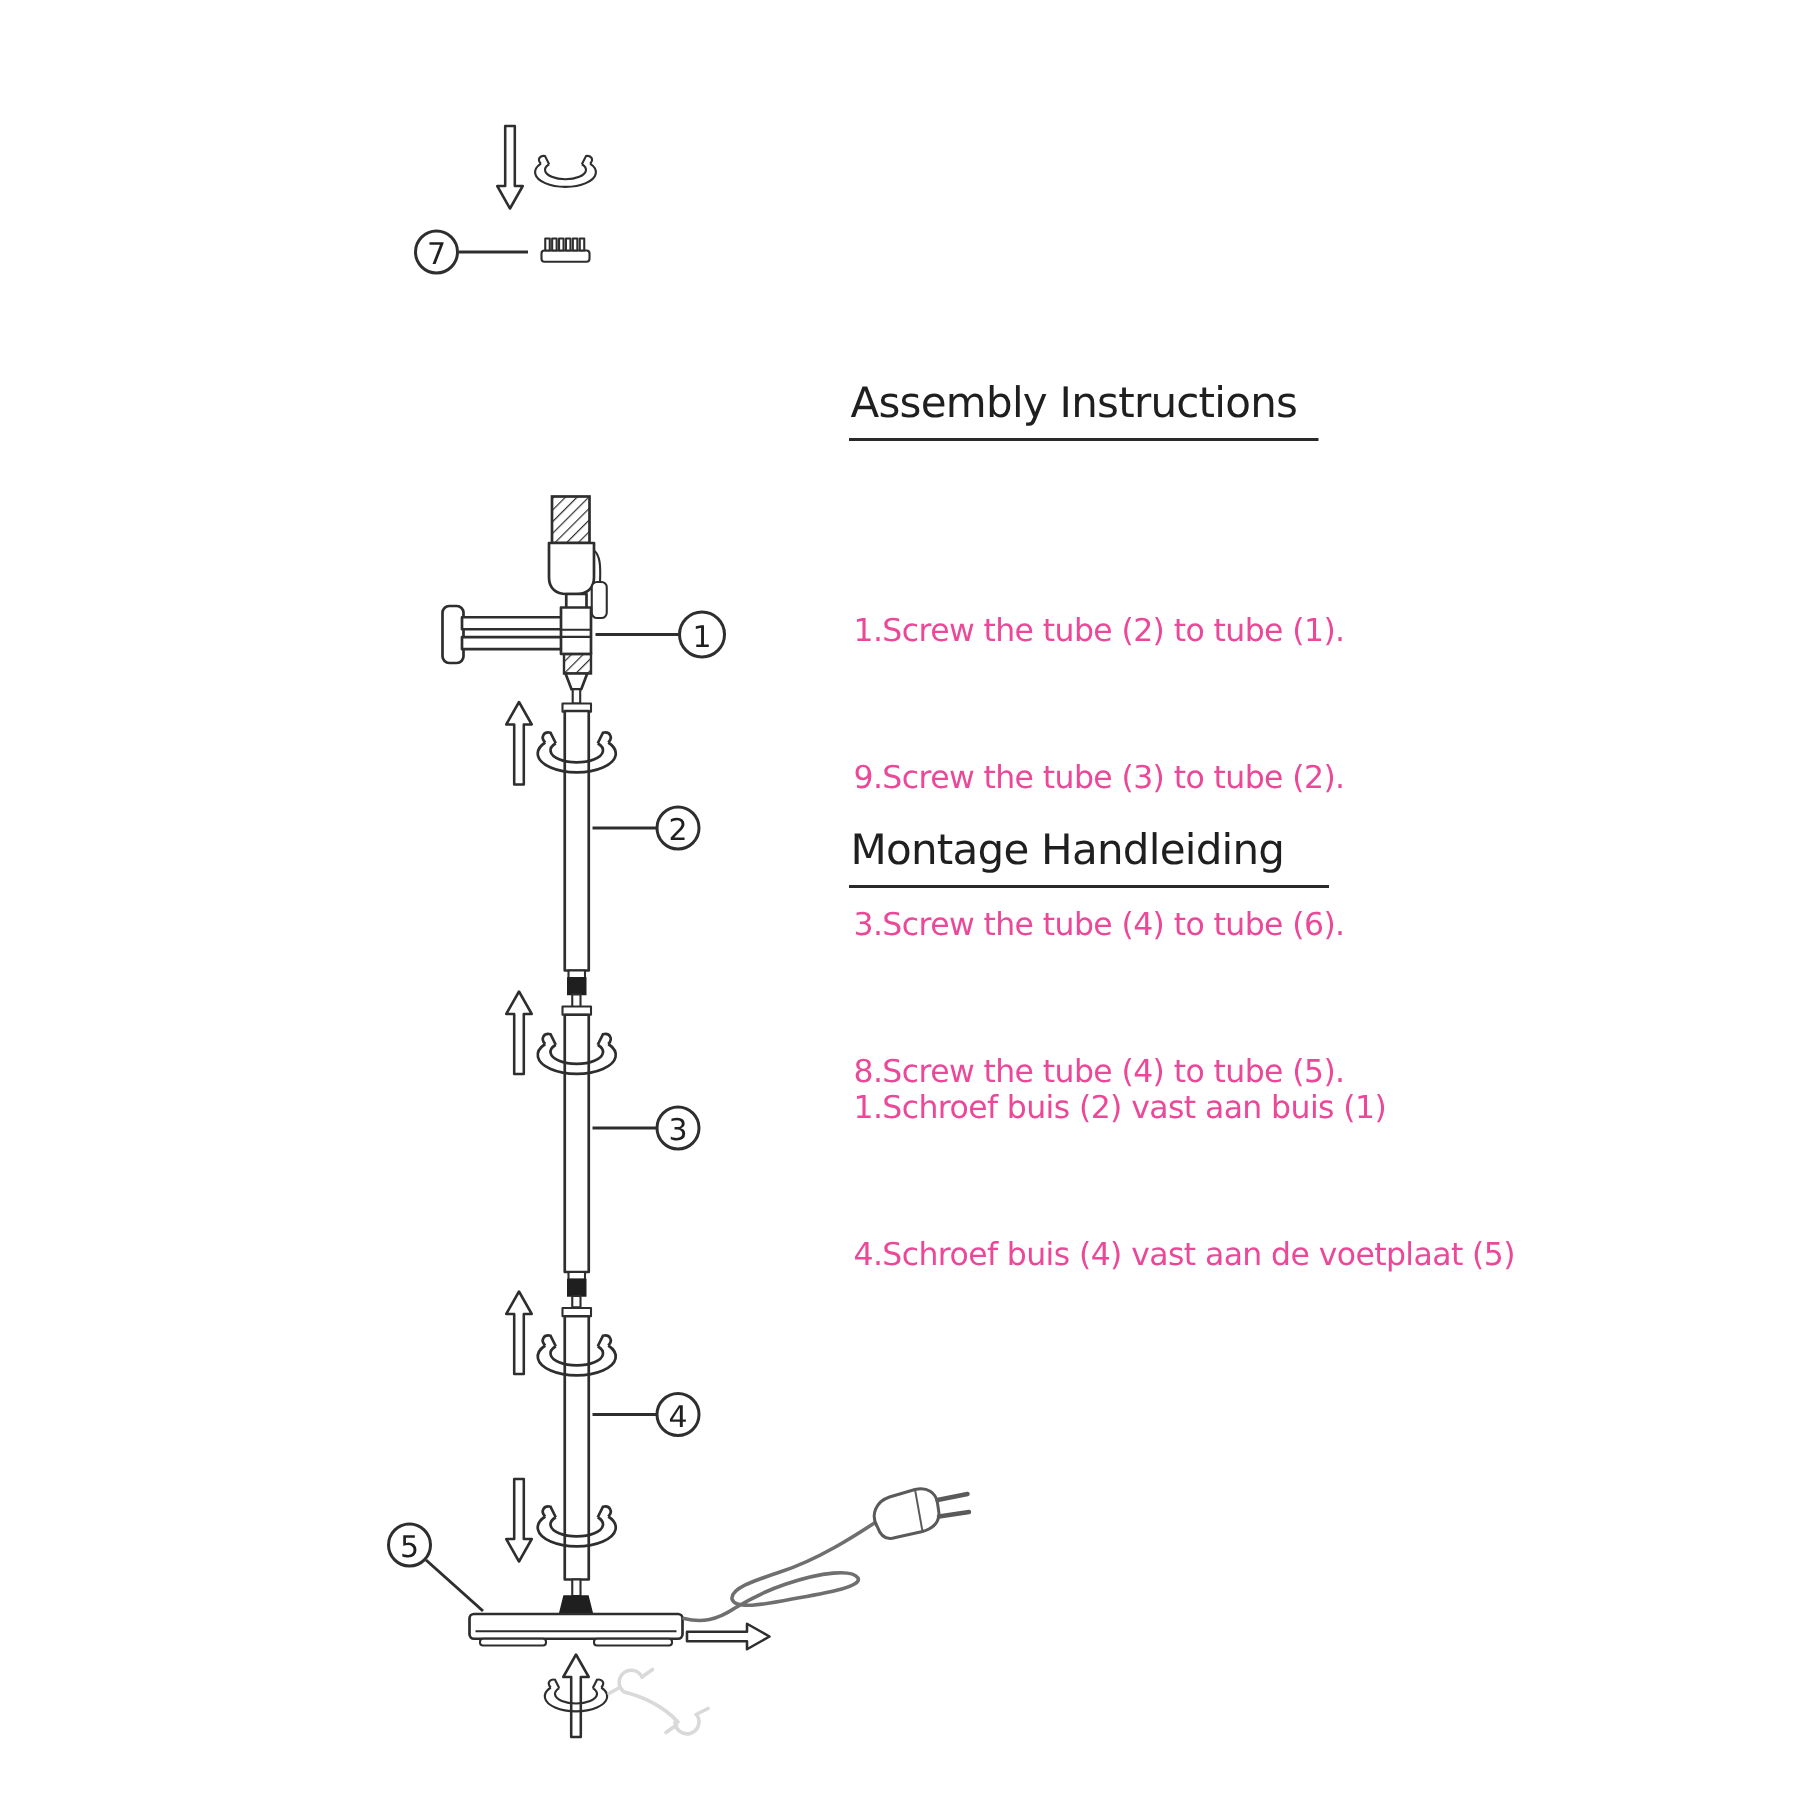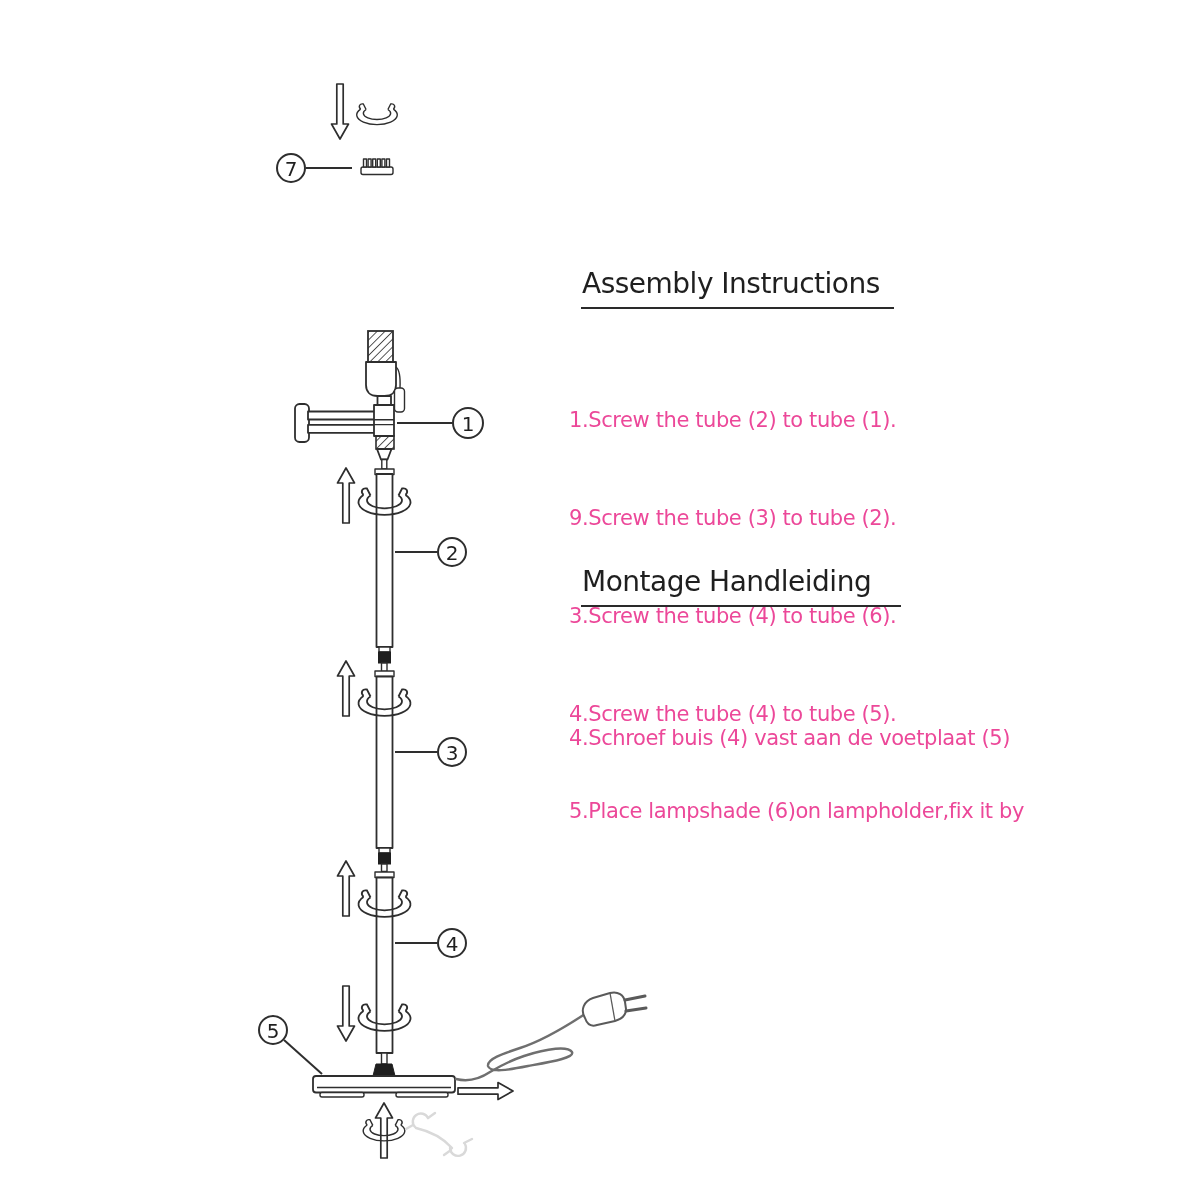--- a/index.html
+++ b/index.html
@@ -1,21 +1,21 @@
 <!DOCTYPE html>
 <html><head>
 <meta charset="utf-8">
 <style>
   html,body{margin:0;padding:0}
   body{width:1200px;height:1200px;background:#fff;overflow:hidden;
        font-family:"DejaVu Sans","Liberation Sans",sans-serif;color:#262626}
   .canvas{position:relative;width:1200px;height:1200px;background:#fff}
   svg.diagram{position:absolute;left:0;top:0}
 
-  .sec-title{position:absolute;margin:15px;font-size:28px;font-weight:400;color:#1f1f1f;
+  .sec-title{position:absolute;margin:0;font-size:28px;font-weight:400;color:#1f1f1f;
              letter-spacing:-0.5px;border-bottom:2.5px solid #2a2a2a;padding:0 14px 7px 1px;
              white-space:pre}
   #en-title{left:566px;top:252px}
   #nl-title{left:566px;top:550px;padding-right:30px}
 
   .ilist{position:absolute;font-size:21px;letter-spacing:-0.4px;line-height:32.6px;
          color:#ec4899;white-space:pre}
   #en-list{left:569px;top:339px}
   #nl-list{left:569px;top:657px}
   .line{height:32.6px}
@@ -189,24 +189,24 @@
       </g>
     </g>
   </svg>
 
   <h2 id="en-title" class="sec-title">Assembly Instructions</h2>
 
   <div id="en-list" class="ilist">
     <div class="line">1.Screw the tube (2) to tube (1).</div>
     <div class="line">9.Screw the tube (3) to tube (2).</div>
     <div class="line">3.Screw the tube (4) to tube (6).</div>
-    <div class="line">4.Screw the tube (4) to tube (5).</div>
-    <div class="line">5.Place lampshade (6)on lampholder,fix it by</div>
+    <div class="line">8.Screw the tube (4) to tube (5).</div>
   </div>
 
   <h2 id="nl-title" class="sec-title">Montage Handleiding</h2>
 
   <div id="nl-list" class="ilist">
+    <div class="line">1.Schroef buis (2) vast aan buis (1)</div>
     <div class="line">4.Schroef buis (4) vast aan de voetplaat (5)</div>
     
   </div>
 
 </div>
 
 </body></html>

